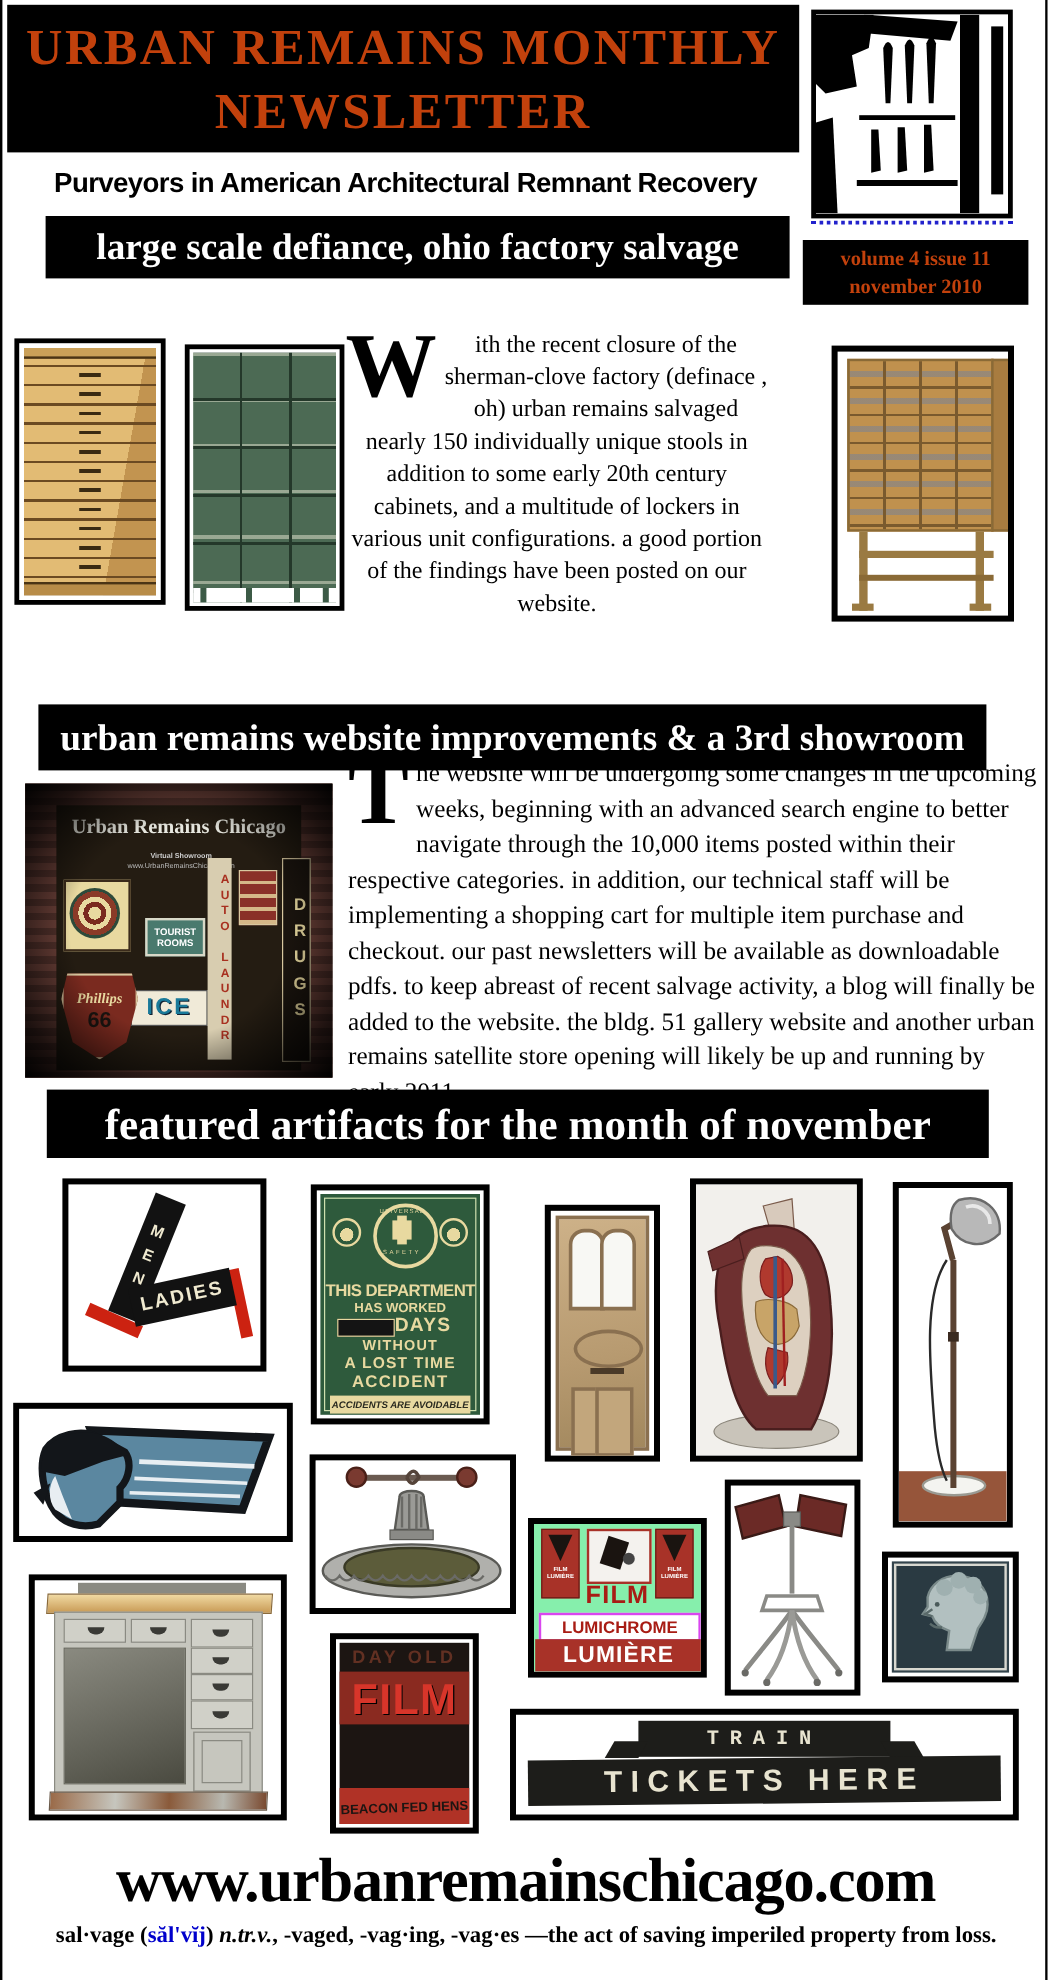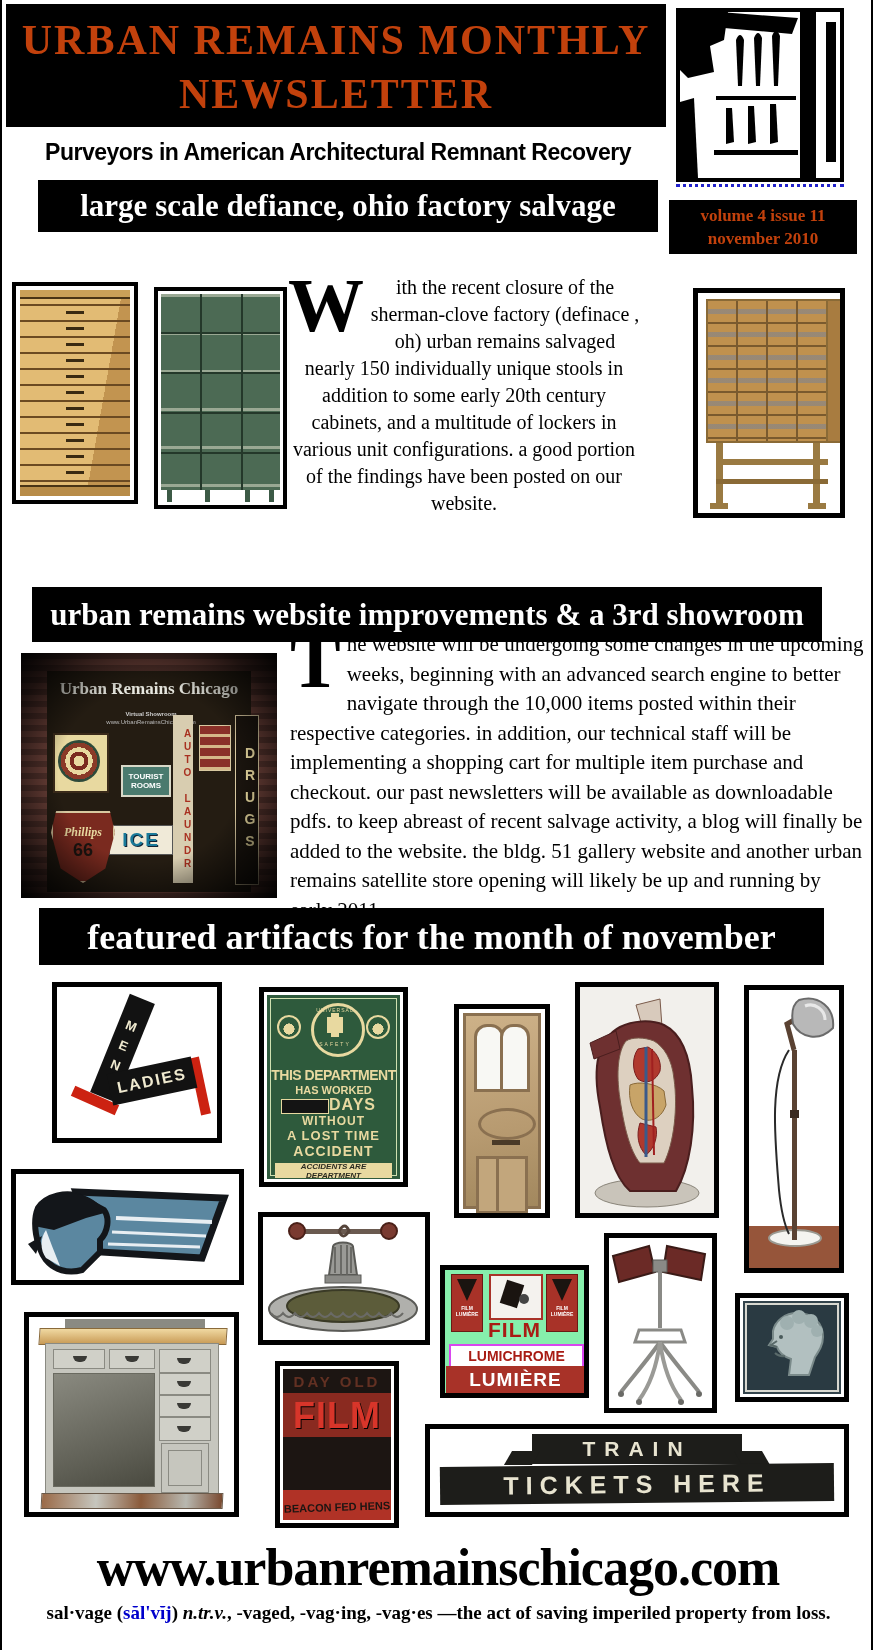--- a/index.html
+++ b/index.html
@@ -171,21 +171,21 @@
       <div style="position:absolute;left:10px;top:20px;width:20px;height:20px;border-radius:50%;border:2px solid #e8d9a0;background:radial-gradient(circle at 50% 60%, #e8d9a0 0 35%, transparent 36%);"></div>
       <div style="position:absolute;right:10px;top:20px;width:20px;height:20px;border-radius:50%;border:2px solid #e8d9a0;background:radial-gradient(circle at 50% 60%, #e8d9a0 0 35%, transparent 36%);"></div>
       <div style="position:absolute;top:72px;width:100%;font-size:14px;font-weight:900;letter-spacing:-0.5px;">THIS DEPARTMENT</div>
       <div style="position:absolute;top:89px;width:100%;font-size:11px;font-weight:900;">HAS WORKED</div>
       <div style="position:absolute;left:14px;top:104px;width:46px;height:13px;background:#141414;border:1px solid #e8d9a0;"></div>
       <div style="position:absolute;left:62px;top:101px;font-size:16px;font-weight:900;letter-spacing:1px;">DAYS</div>
       <div style="position:absolute;top:119px;width:100%;font-size:12px;font-weight:900;letter-spacing:1px;">WITHOUT</div>
       <div style="position:absolute;top:133px;width:100%;font-size:13px;font-weight:700;letter-spacing:1px;">A LOST TIME</div>
       <div style="position:absolute;top:148px;width:100%;font-size:14px;font-weight:900;letter-spacing:1px;">ACCIDENT</div>
       <div class="ctr" style="position:absolute;left:8px;right:8px;top:168px;height:15px;background:#e8d9a0;">
-        <span style="font-size:8px;font-weight:900;color:#2a2a20;font-style:italic;">ACCIDENTS ARE DEPARTMENT</span>
+        <span style="font-size:8px;font-weight:900;color:#2a2a20;font-style:italic;">ACCIDENTS ARE AVOIDABLE</span>
       </div>
     </div>
   </div>
 
   <div class="frame" style="left:452px;top:1004px;width:96px;height:214px;padding:4px;">
     <div style="position:relative;width:100%;height:100%;background:linear-gradient(170deg,#cdb188,#b79a70 60%,#a2885e);border:3px solid #8a7050;box-sizing:border-box;">
       <div style="position:absolute;left:8px;top:8px;width:24px;height:62px;background:#f8f8f4;border:3px solid #8a7050;border-radius:13px 13px 0 0;"></div>
       <div style="position:absolute;right:8px;top:8px;width:24px;height:62px;background:#f8f8f4;border:3px solid #8a7050;border-radius:13px 13px 0 0;"></div>
       <div style="position:absolute;left:12px;top:92px;width:52px;height:26px;border:3px solid #8a7050;border-radius:50%;"></div>
       <div style="position:absolute;left:26px;top:124px;width:28px;height:5px;background:#4a3a28;"></div>
@@ -342,21 +342,21 @@
       <div style="position:absolute;top:24px;width:100%;height:44px;background:#8a2a20;"></div>
       <div style="position:absolute;top:26px;width:100%;color:#d8352a;font-size:36px;font-weight:900;letter-spacing:1px;text-shadow:1px 1px 0 #000;">FILM</div>
       <div style="position:absolute;bottom:0;width:100%;height:30px;background:#b03226;"></div>
       <div style="position:absolute;bottom:7px;width:100%;color:#1c1512;font-size:11px;font-weight:900;transform:rotate(-2deg);">BEACON FED HENS</div>
     </div>
   </div>
 
   <div class="frame" style="left:423px;top:1424px;width:424px;height:93px;">
     <div class="sans" style="position:relative;width:414px;height:83px;background:#fff;">
       <div class="ctr" style="position:absolute;left:102px;top:5px;width:210px;height:30px;background:#1d1d1a;">
-        <span style="color:#e8e4d0;font-size:21px;font-weight:900;letter-spacing:9px;">TRAIN</span>
+        <span style="color:#e8e4d0;font-size:17px;font-weight:900;letter-spacing:9px;font-family:Liberation Mono, monospace;">TRAIN</span>
       </div>
       <div style="position:absolute;left:78px;top:22px;width:28px;height:14px;background:#1d1d1a;transform:skewX(-30deg);"></div>
       <div style="position:absolute;right:78px;top:22px;width:28px;height:14px;background:#1d1d1a;transform:skewX(30deg);"></div>
       <div class="ctr" style="position:absolute;left:10px;top:36px;width:394px;height:38px;background:#1d1d1a;transform:rotate(-0.6deg);">
         <span style="color:#e8e4d0;font-size:25px;font-weight:900;letter-spacing:7px;">TICKETS HERE</span>
       </div>
     </div>
   </div>
 
   <div class="abs serif" style="left:36px;top:1538px;width:800px;height:58px;text-align:center;font-size:52px;font-weight:bold;color:#000;letter-spacing:-1px;">www.urbanremainschicago.com</div>

